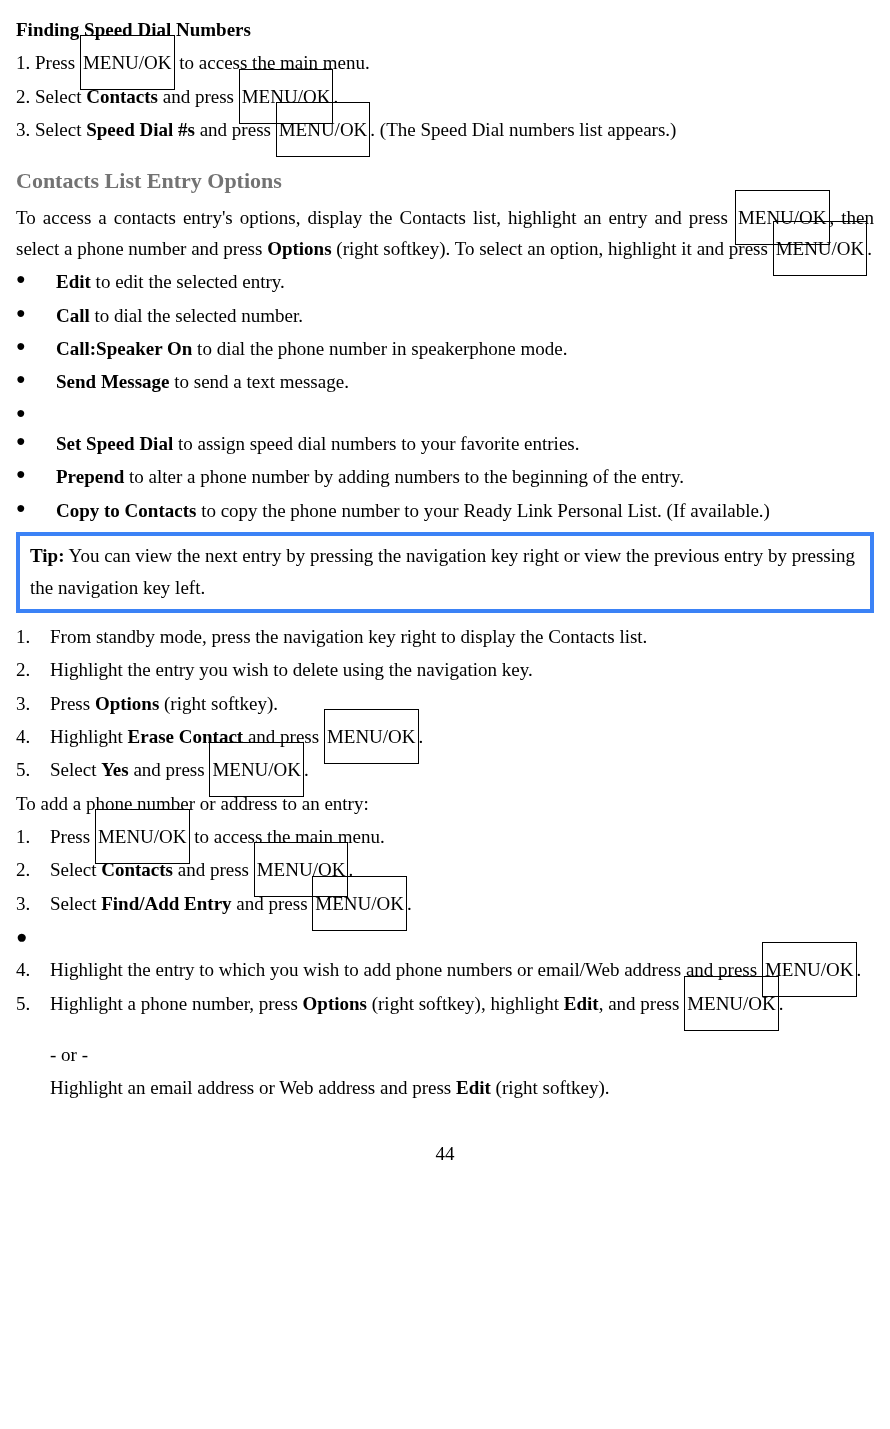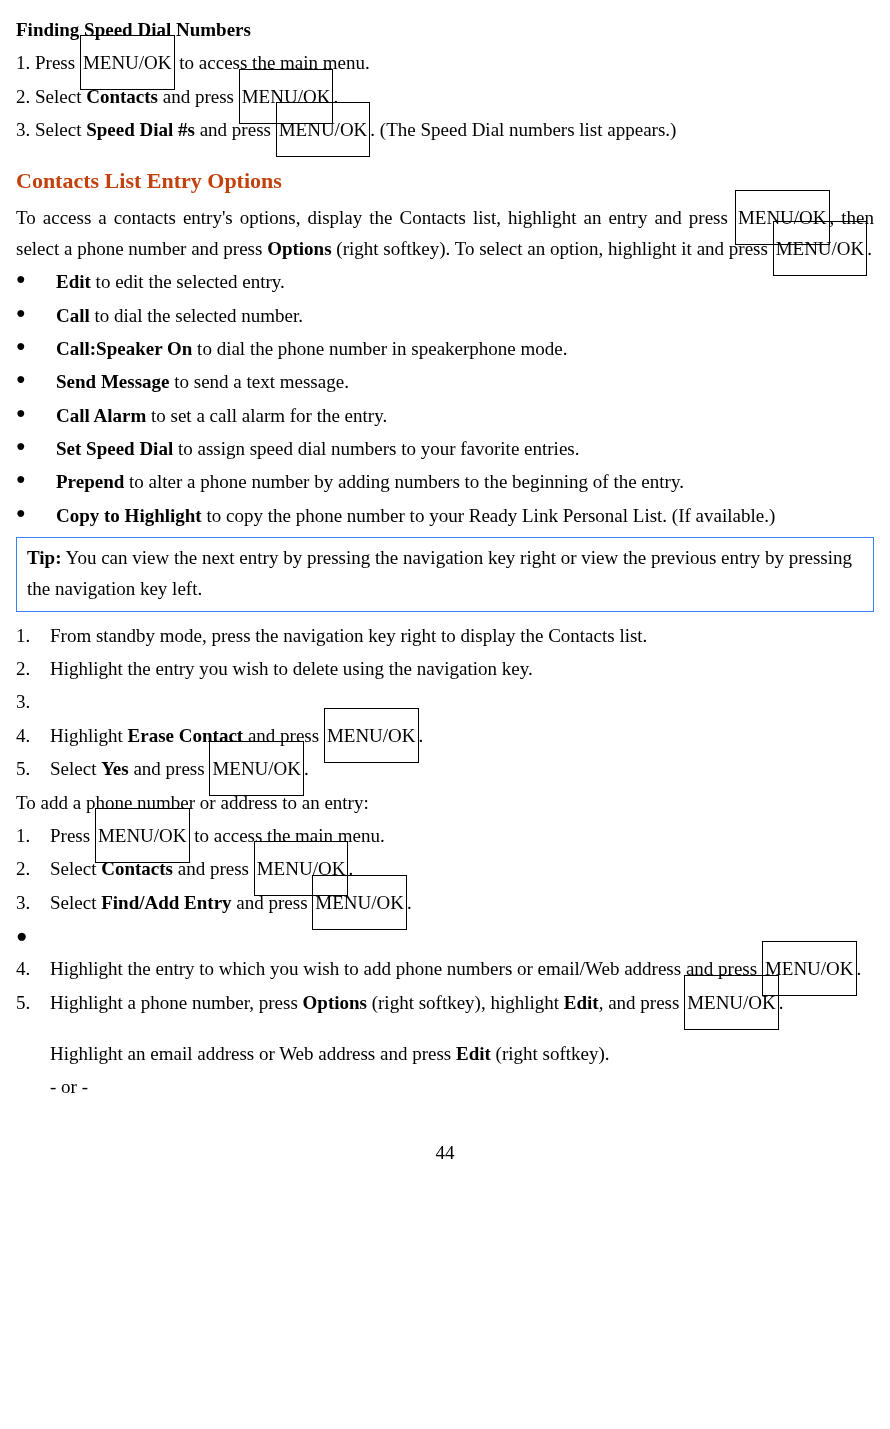--- a/index.html
+++ b/index.html
@@ -19,21 +19,21 @@
   .boxed {
     display: inline;
     border: 1px solid #000;
     padding: 16px 2px;
   }
   .section-title {
     font-weight: bold;
     font-size: 19px;
   }
   .red-heading {
-    color: #c2410c;
+    color: #737373;
     font-weight: bold;
     font-size: 22px;
     margin-top: 18px;
   }
   .num-list {
     margin: 0;
     padding-left: 0;
     list-style: none;
   }
   .num-list > li {
@@ -54,21 +54,21 @@
   .bullet-list > li {
     display: flex;
     margin-bottom: 2px;
     text-align: justify;
   }
   .bullet-list > li > .bullet {
     min-width: 40px;
     font-size: 16px;
   }
   .tip-box {
-    border: 1px solid #3b82f6;
+    border: 4px solid #3b82f6;
     padding: 4px 10px 6px 10px;
     margin: 6px 0 8px 0;
   }
   .justify-spread {
      text-align: justify;
      text-align-last: left;
   }
   .pagefoot {
     text-align: center;
     margin-top: 34px;
@@ -108,51 +108,51 @@
   <li>
         <span class="bullet">●</span>
         <span><span class="bold">Call:Speaker On</span><span> to dial the phone number in speakerphone mode.</span></span>
       </li>
   <li>
         <span class="bullet">●</span>
         <span><span class="bold">Send Message</span><span> to send a text message.</span></span>
       </li>
   <li>
         <span class="bullet">●</span>
-        <span><span class="bold">Call Alarm</span><span> to set a call alarm for the entry.</span></span>
       </li>
   <li>
         <span class="bullet">●</span>
         <span><span class="bold">Set Speed Dial</span><span> to assign speed dial numbers to your favorite entries.</span></span>
       </li>
   <li>
         <span class="bullet">●</span>
         <span><span class="bold">Prepend</span><span> to alter a phone number by adding numbers to the beginning of the entry.</span></span>
       </li>
   <li>
         <span class="bullet">●</span>
-        <span class="justify-spread"><span class="bold">Copy to Highlight</span><span> to copy the phone number to your Ready Link Personal List. (If available.)</span></span>
+        <span class="justify-spread"><span class="bold">Copy to Contacts</span><span> to copy the phone number to your Ready Link Personal List. (If available.)</span></span>
       </li>
 </ul>
 
 <div class="tip-box">
   <span class="bold">Tip:</span><span> You can view the next entry by pressing the navigation key right or view the previous entry by pressing the navigation key left.</span>
 </div>
 
 <ul class="num-list indent">
   <li>
         <span class="num">1.</span>
         <span>From standby mode, press the navigation key right to display the Contacts list.</span>
       </li>
   <li>
         <span class="num">2.</span>
         <span>Highlight the entry you wish to delete using the navigation key.</span>
       </li>
   <li>
         <span class="num">3.</span>
+        <span><span>Press </span><span class="bold">Options</span><span> (right softkey).</span></span>
       </li>
   <li>
         <span class="num">4.</span>
         <span><span>Highlight </span><span class="bold">Erase Contact</span><span> and press </span><span class="boxed">MENU/OK</span><span>.</span></span>
       </li>
   <li>
         <span class="num">5.</span>
         <span><span>Select </span><span class="bold">Yes</span><span> and press </span><span class="boxed">MENU/OK</span><span>.</span></span>
       </li>
 </ul>
@@ -181,23 +181,23 @@
   <li>
         <span class="num">5.</span>
         <span class="justify-spread"><span>Highlight a phone number, press </span><span class="bold">Options</span><span> (right softkey), highlight </span><span class="bold">Edit</span><span>, and press </span><span class="boxed">MENU/OK</span><span>.</span></span>
       </li>
 </ul>
 
 <div style="height:18px"></div>
 <ul class="num-list indent">
   <li>
         <span class="num"></span>
+        <span>- or -</span>
+      </li>
+  <li>
+        <span class="num"></span>
         <span><span>Highlight an email address or Web address and press </span><span class="bold">Edit</span><span> (right softkey).</span></span>
       </li>
-  <li>
-        <span class="num"></span>
-        <span>- or -</span>
-      </li>
 </ul>
 
 <p class="pagefoot">44</p>
 
 </div>
 
 </body></html>

